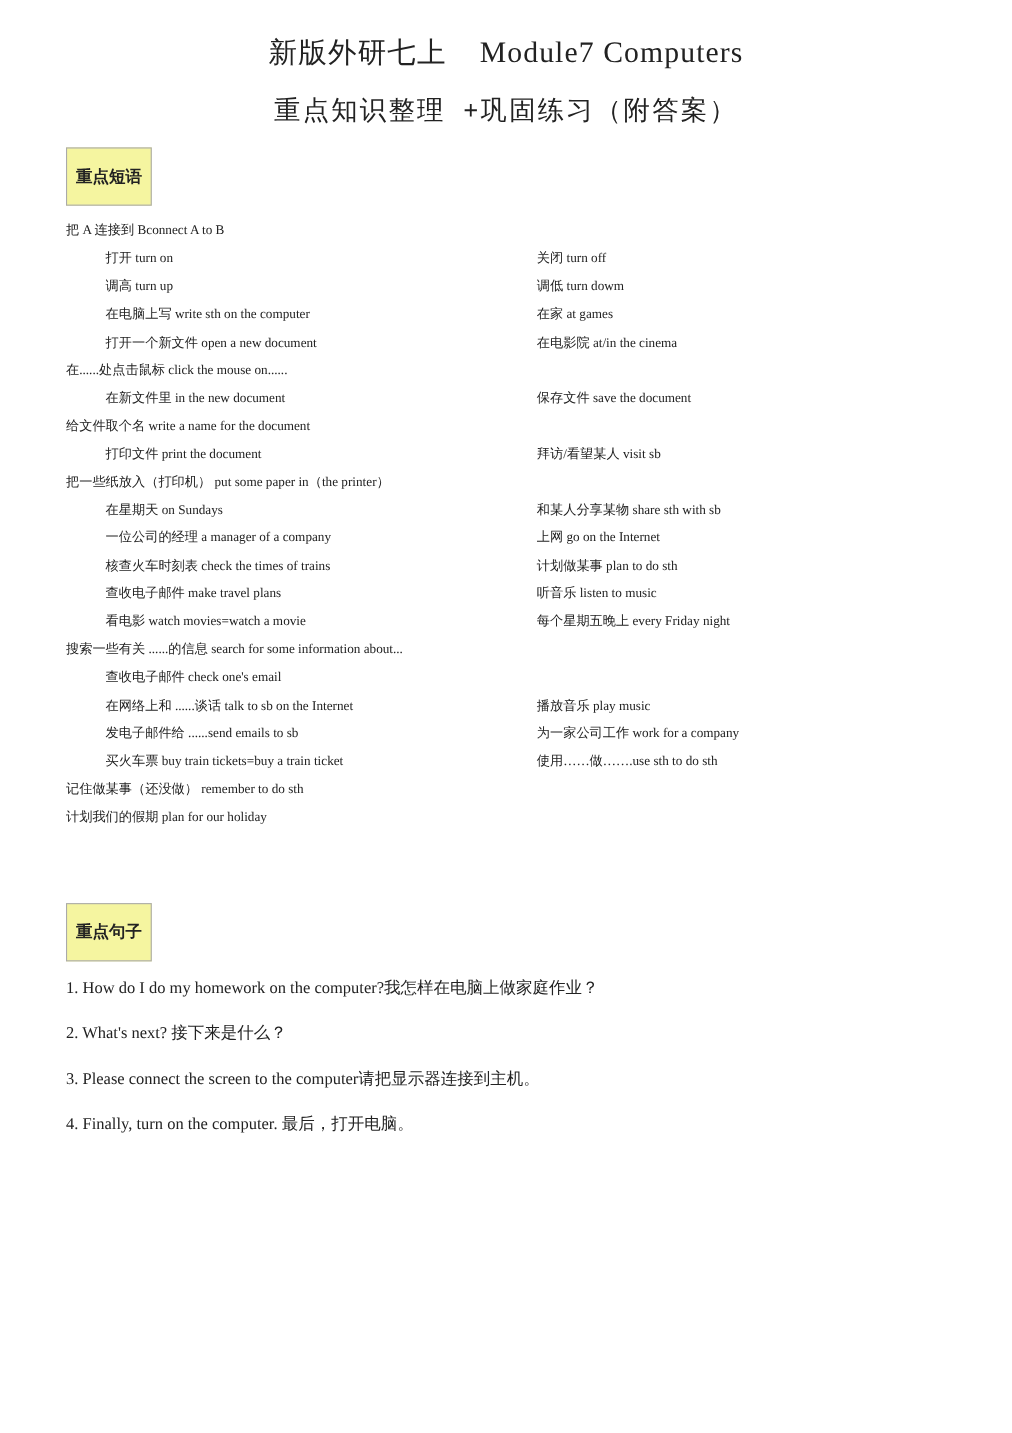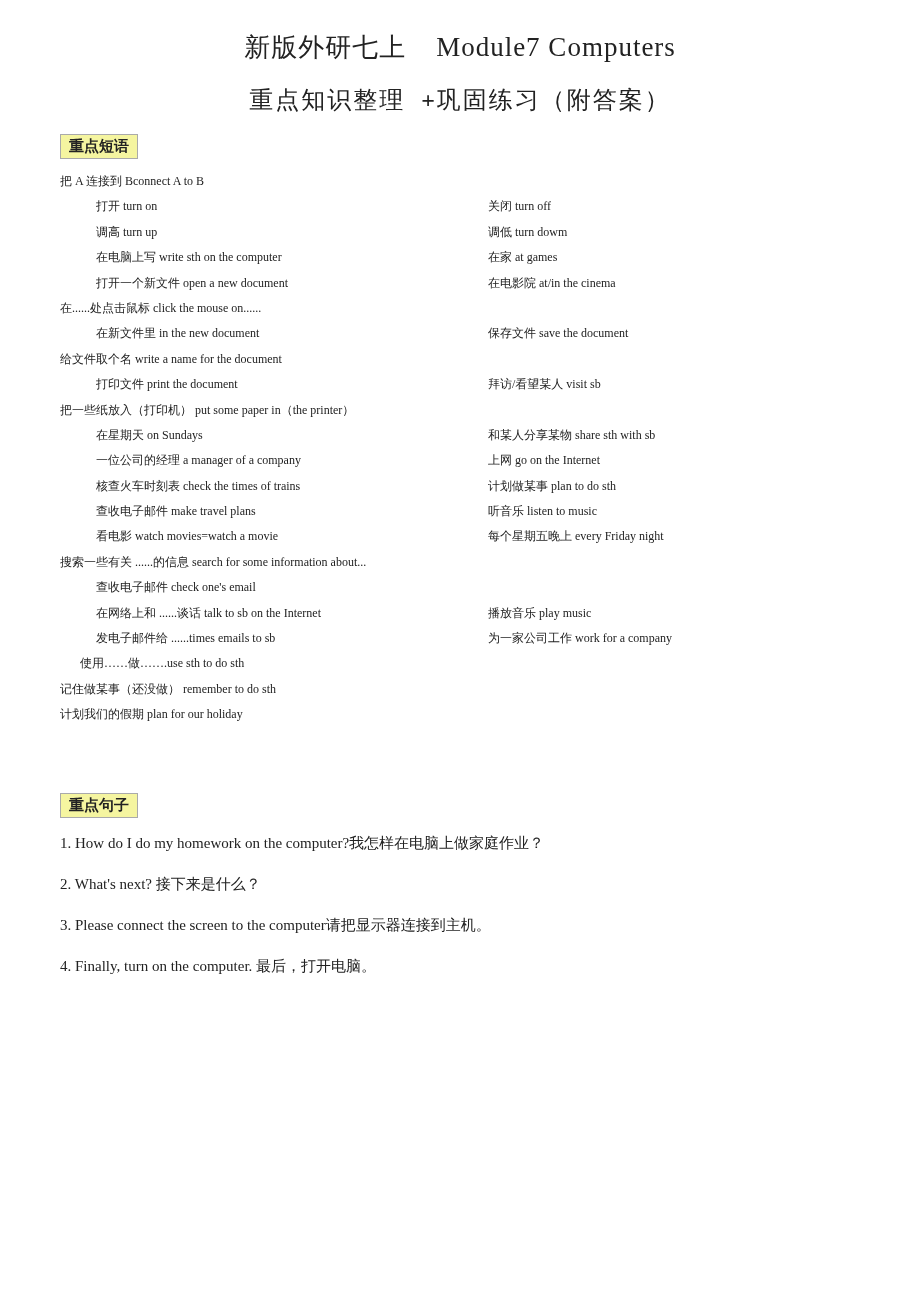--- a/index.html
+++ b/index.html
@@ -37,21 +37,21 @@
       margin-bottom: 18px;
       margin-top: 19px;
     }
     .title-line2 .bold-plus {
       font-weight: bold;
     }
     .section-label {
       display: inline-block;
       background: #f5f5a0;
       border: 1px solid #aaa;
-      padding: 2px 8px;
+      padding: 16px 8px;
       font-size: 15px;
       font-weight: bold;
       margin-bottom: 12px;
       color: #222;
     }
     .phrases-section {
       margin-bottom: 28px;
     }
     .phrase-row {
       display: flex;
@@ -156,24 +156,25 @@
         <span class="phrase-full">搜索一些有关  ......的信息  search for some information about...</span>
       </div>
       <div class="phrase-row">
         <span class="phrase-left">查收电子邮件  check one's email</span>
       </div>
       <div class="phrase-row">
         <span class="phrase-left">在网络上和  ......谈话  talk to sb on the Internet</span>
         <span class="phrase-right">播放音乐  play music</span>
       </div>
       <div class="phrase-row">
-        <span class="phrase-left">发电子邮件给  ......times emails to sb</span>
+        <span class="phrase-left">发电子邮件给  ......send emails to sb</span>
         <span class="phrase-right">为一家公司工作  work for a company</span>
       </div>
       <div class="phrase-row">
+        <span class="phrase-left">买火车票  buy train tickets=buy a train ticket</span>
         <span class="phrase-right">使用……做…….use sth to do sth</span>
       </div>
       <div class="phrase-row">
         <span class="phrase-full">记住做某事（还没做）   remember to do sth</span>
       </div>
       <div class="phrase-row">
         <span class="phrase-full">计划我们的假期  plan for our holiday</span>
       </div>
     </div>
 </div>

